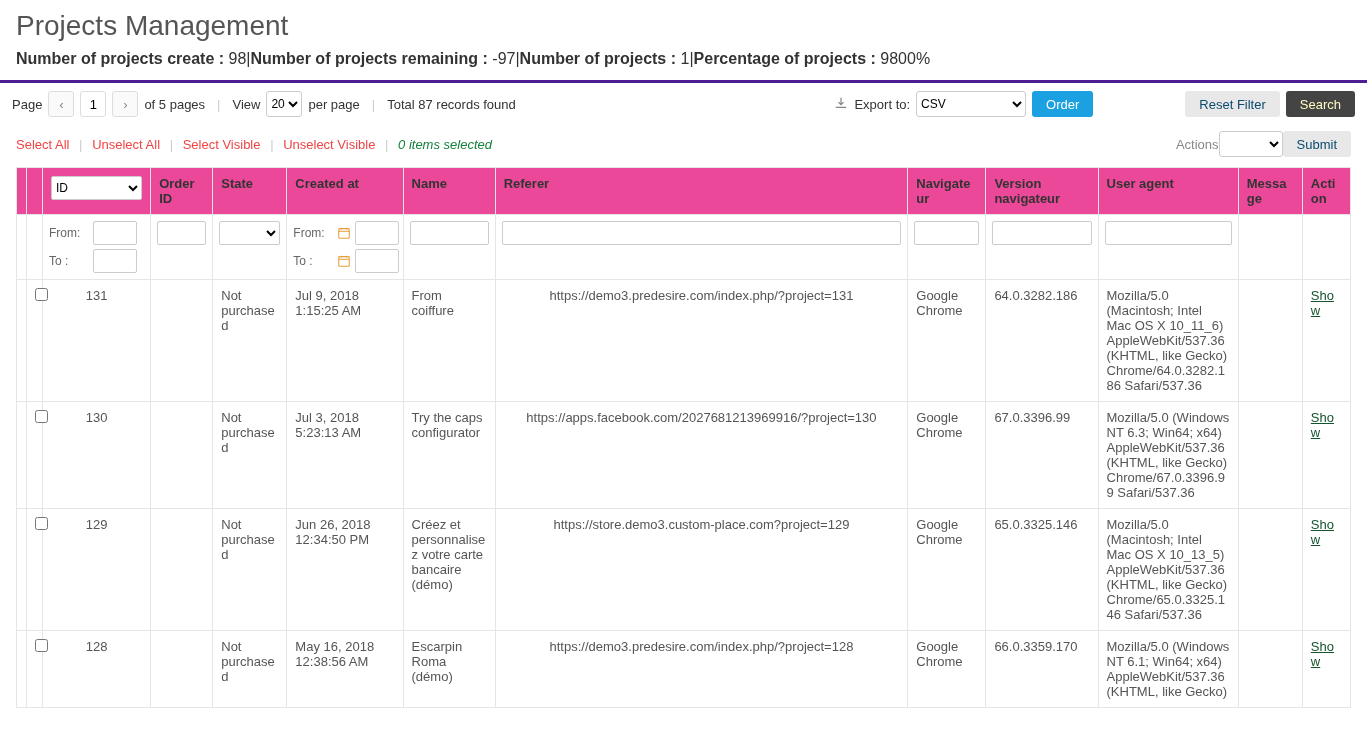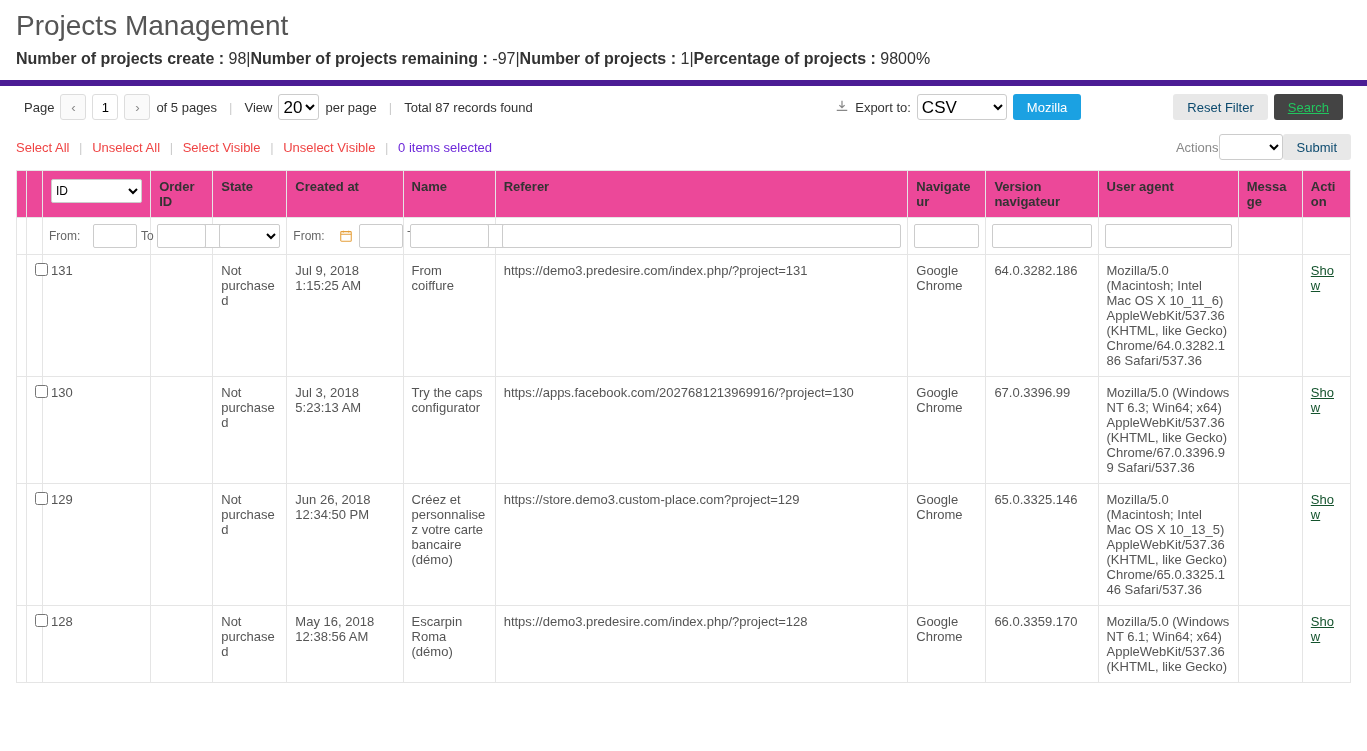--- a/index.html
+++ b/index.html
@@ -1,47 +1,47 @@
 <!DOCTYPE html>
 <html><head>
 <meta charset="utf-8">
 <style>
 * { box-sizing: border-box; margin: 0; padding: 0; }
 body { font-family: -apple-system, BlinkMacSystemFont, "Segoe UI", Helvetica, Arial, sans-serif; font-size: 13px; color: #333; background: #fff; }
 .page-title { font-size: 28px; font-weight: 400; color: #555; padding: 10px 16px 8px; }
 .stats-bar { padding: 0 16px 12px; font-size: 16px; color: #333; }
 .stats-bar b { font-weight: 700; }
-.controls-row { display: flex; justify-content: space-between; padding: 8px 24px; border-top: 6px solid #4c1d95; }
+.controls-row { display: flex; justify-content: space-between; padding: 8px 12px; border-top: 3px solid #4c1d95; }
 .controls-left, .controls-right { display: flex; align-items: center; gap: 6px; }
 .sep { color: #ccc; margin: 0 6px; }
 .pager-btn { width: 26px; height: 26px; border: 1px solid #ddd; background: #fafafa; border-radius: 3px; display: inline-flex; align-items: center; justify-content: center; cursor: pointer; color: #888; }
 .page-input { width: 26px; height: 26px; border: 1px solid #ddd; border-radius: 3px; text-align: center; font-size: 13px; }
-.select-sm { height: 26px; border: 1px solid #ccc; border-radius: 3px; font-size: 17px; background: #fff; }
+.select-sm { height: 26px; border: 1px solid #ccc; border-radius: 3px; font-size: 12px; background: #fff; }
 .btn { height: 26px; padding: 0 14px; border: none; border-radius: 3px; font-size: 13px; cursor: pointer; }
 .btn-blue { background: #1ba1e2; color: #fff; }
 .btn-grey { background: #e8e8e8; color: #0c4a6e; }
-.btn-dark { background: #444; color: #22c55e; text-decoration: underline; }
+.btn-dark { background: #444; color: #fef9c3; }
 .selection-row { display: flex; justify-content: space-between; align-items: center; padding: 6px 16px 10px; font-size: 13px; }
 .selection-left a { color: #ef4444; text-decoration: none; cursor: pointer; }
-.selection-left .muted { color: #6d28d9; }
+.selection-left .muted { color: #15803d; font-style: italic; }
 .selection-right { display: flex; align-items: center; color: #888; }
 .table-wrap { padding: 0 16px; overflow-x: auto; }
 table { border-collapse: collapse; width: 100%; table-layout: fixed; font-size: 13px; }
 th, td { border: 1px solid #e5e5e5; padding: 8px 8px; text-align: left; vertical-align: top; color: #555; word-wrap: break-word; }
 th { font-weight: 700; color: #333; background: #ec4899; }
 .filter-row td { padding: 6px; }
-.filter-stack { display: flex; flex-direction: row; gap: 4px; }
+.filter-stack { display: flex; flex-direction: column; gap: 4px; }
 .filter-line { display: flex; align-items: center; gap: 4px; }
 .filter-line label { font-size: 12px; color: #666; min-width: 40px; }
 .input-sm { width: 100%; height: 24px; border: 1px solid #ccc; border-radius: 2px; padding: 0 4px; font-size: 12px; }
 .input-xs { width: 44px; height: 24px; border: 1px solid #ccc; border-radius: 2px; padding: 0 4px; font-size: 12px; }
 .select-filter { width: 100%; height: 24px; border: 1px solid #ccc; border-radius: 2px; background: #fff; font-size: 12px; }
 .cb-col { width: 10px; }
 .cb-outer { width: 18px; text-align:center; }
-.num-right { text-align: left; }
+.num-right { text-align: center; }
 .link { color: #14532d; text-decoration: underline; cursor: pointer; }
 .cal-icon { display:inline-flex; width:18px; height:18px; align-items:center; justify-content:center; }
 .col-cb { width: 10px; } .col-cb2 { width: 16px; }
 .col-id { width: 108px; } .col-order { width: 62px; } .col-state { width: 74px; }
 .col-created { width: 116px; } .col-name { width: 92px; } .col-referer { width: 412px; }
 .col-nav { width: 78px; } .col-ver { width: 112px; } .col-ua { width: 140px; }
 .col-msg { width: 64px; } .col-action { width: 48px; }
 .export-icon { color: #888; }
 </style>
 </head>
@@ -73,24 +73,24 @@
     <span class="sep">|</span>
     <span>Total 87 records found</span>
   </div>
   <div class="controls-right">
     <span class="export-icon">
       <svg width="14" height="14" viewBox="0 0 16 16" fill="none" stroke="currentColor" stroke-width="1.4">
           <path d="M8 2v8M5 7l3 3 3-3M2 13h12"></path>
         </svg>
     </span>
     <span>Export to:</span>
-    <select class="select-sm" style="width:90px">
+    <select class="select-sm" style="width:110px">
       <option>CSV</option>
     </select>
-    <button class="btn btn-blue">Mozilla</button>
+    <button class="btn btn-blue">Order</button>
     <span style="width:80px"></span>
     <button class="btn btn-grey">Reset Filter</button>
     <button class="btn btn-dark">Search</button>
   </div>
 </div>
 
 <div class="selection-row">
   <div class="selection-left">
     <a>Select All</a>
     <span class="sep">|</span>

